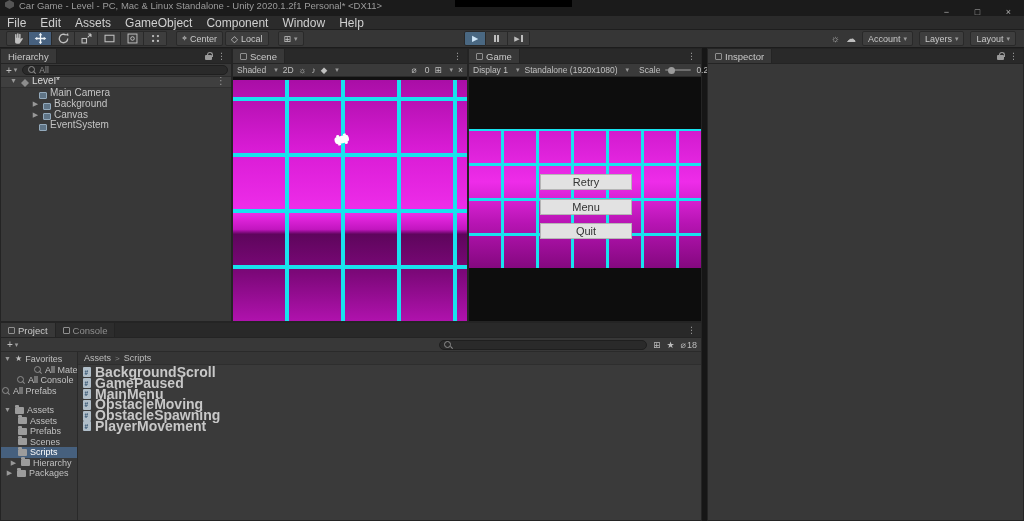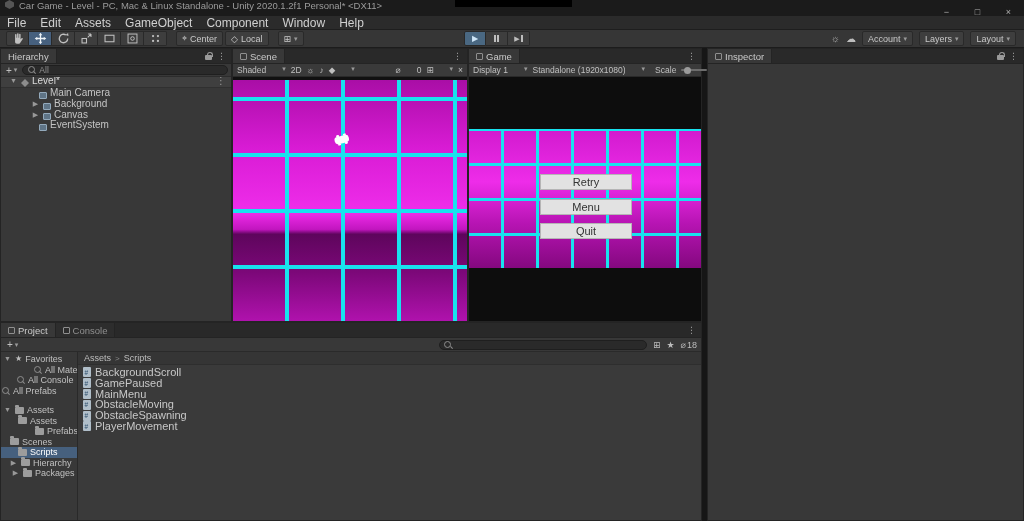--- a/index.html
+++ b/index.html
@@ -65,21 +65,21 @@
   .hrow{height:10.8px;display:flex;align-items:flex-end;gap:3px;padding-left:30px;line-height:10.8px;white-space:nowrap;}
   .hrow.scene-row{background:#3f3f3f;padding-left:8px;color:#dadada;border-bottom:1px solid #303030;height:11px;}
   .tree-arrow{width:9px;font-size:7px;color:#989898;text-align:center;flex:none;}
   .obj-ico{width:8px;height:7px;background:#5f7486;border:1px solid #93a9bb;border-radius:1px;flex:none;}
   .uni-ico{width:8px;height:8px;background:#8d8d8d;clip-path:polygon(50% 0,100% 50%,50% 100%,0 50%);flex:none;}
   .scene-row .dots{margin-left:auto;padding-right:5px;color:#9a9a9a;}
 
   
   #scene{left:232px;top:48px;width:236px;height:274px;}
   .viewbar{height:13px;background:#3a3a3a;display:flex;align-items:center;gap:5px;padding:0 4px;font-size:8.5px;color:#c0c0c0;border-bottom:1px solid #292929;flex:none;white-space:nowrap;}
-  .vb-dd{display:flex;gap:16px;}
+  .vb-dd{display:flex;align-items:center;gap:8px;}
   .vb-spacer{flex:1;}
   .scene-canvas{position:relative;flex:1;background:#101010;overflow:hidden;}
   .scene-grid{position:absolute;left:0;top:3px;right:0;bottom:0;
     background-image:
       repeating-linear-gradient(90deg, rgba(0,0,0,0) 0 52px, #18e2ee 52px 56px),
       repeating-linear-gradient(0deg, rgba(0,0,0,0) 0 52px, #18e2ee 52px 56px),
       linear-gradient(180deg,#a90ea6 0%,#d81bd4 28%,#ef2dea 55%,#c215bf 62%,#5e055c 64%,#7c0879 80%,#b012ad 100%);}
   .car{position:absolute;left:100px;top:56px;}
 
   
@@ -105,21 +105,21 @@
   .pleft{width:77px;border-right:1px solid #292929;padding-top:2px;font-size:9px;color:#c0c0c0;overflow:hidden;flex:none;}
   .prow{height:10.5px;display:flex;align-items:center;gap:3px;white-space:nowrap;line-height:10.5px;}
   .prow.sel{background:#46607e;color:#fff;}
   .gap-row{height:9px;}
   .fold{width:9px;height:7px;background:#9c9c9c;border-radius:1px;position:relative;flex:none;}
   .fold::before{content:"";position:absolute;left:0;top:-2px;width:4px;height:2px;background:#9c9c9c;border-radius:1px 1px 0 0;}
   .star{color:#bdbdbd;font-size:8px;}
   .pright{flex:1;display:flex;flex-direction:column;background:#3a3a3a;}
   .crumbbar{height:13px;display:flex;align-items:center;gap:4px;padding:0 6px;font-size:9px;color:#bdbdbd;border-bottom:1px solid #2e2e2e;background:#353535;flex:none;}
   .crumb-sep{color:#8a8a8a;font-size:8px;}
-  .filelist{flex:1;padding-top:2px;font-size:11px;}
+  .filelist{flex:1;padding-top:2px;font-size:14px;font-weight:bold;}
   .frow{height:10.8px;display:flex;align-items:center;gap:4px;padding-left:5px;color:#c8c8c8;line-height:10.8px;}
   .cs-ico{width:8px;height:10px;background:#b0bec9;border-radius:1px;position:relative;flex:none;}
   .cs-ico::after{content:"#";position:absolute;left:1.5px;top:1.5px;font-size:6.5px;color:#2e4f6d;line-height:7px;}
 </style>
 </head>
 <body>
 
 <div id="stage">
 
   <div id="titlebar">
@@ -433,38 +433,38 @@
         <div class="gap-row"></div>
         <div class="prow" style="padding-left:2px">
           <span class="tree-arrow">▼</span>
           <span class="fold"></span>
           <span>Assets</span>
         </div>
         <div class="prow" style="padding-left:17px">
           <span class="fold"></span>
           <span>Assets</span>
         </div>
-        <div class="prow" style="padding-left:34px">
+        <div class="prow" style="padding-left:17px">
           <span class="fold"></span>
           <span>Prefabs</span>
         </div>
-        <div class="prow" style="padding-left:9px">
+        <div class="prow" style="padding-left:17px">
           <span class="fold"></span>
           <span>Scenes</span>
         </div>
         <div class="prow sel" style="padding-left:17px">
           <span class="fold"></span>
           <span>Scripts</span>
         </div>
         <div class="prow" style="padding-left:8px">
           <span class="tree-arrow">▶</span>
           <span class="fold"></span>
           <span>Hierarchy</span>
         </div>
-        <div class="prow" style="padding-left:10px">
+        <div class="prow" style="padding-left:4px">
           <span class="tree-arrow">▶</span>
           <span class="fold"></span>
           <span>Packages</span>
         </div>
       </div>
       <div class="pright">
         <div class="crumbbar">
           <span>Assets</span>
           <span class="crumb-sep">&gt;</span>
           <span>Scripts</span>

